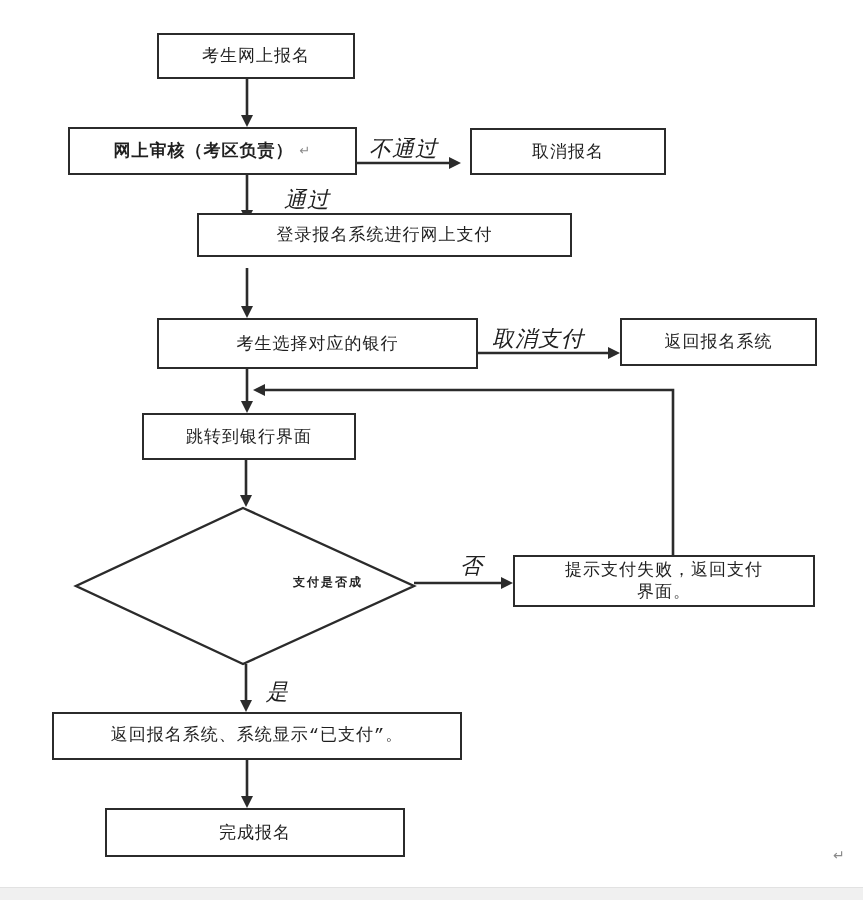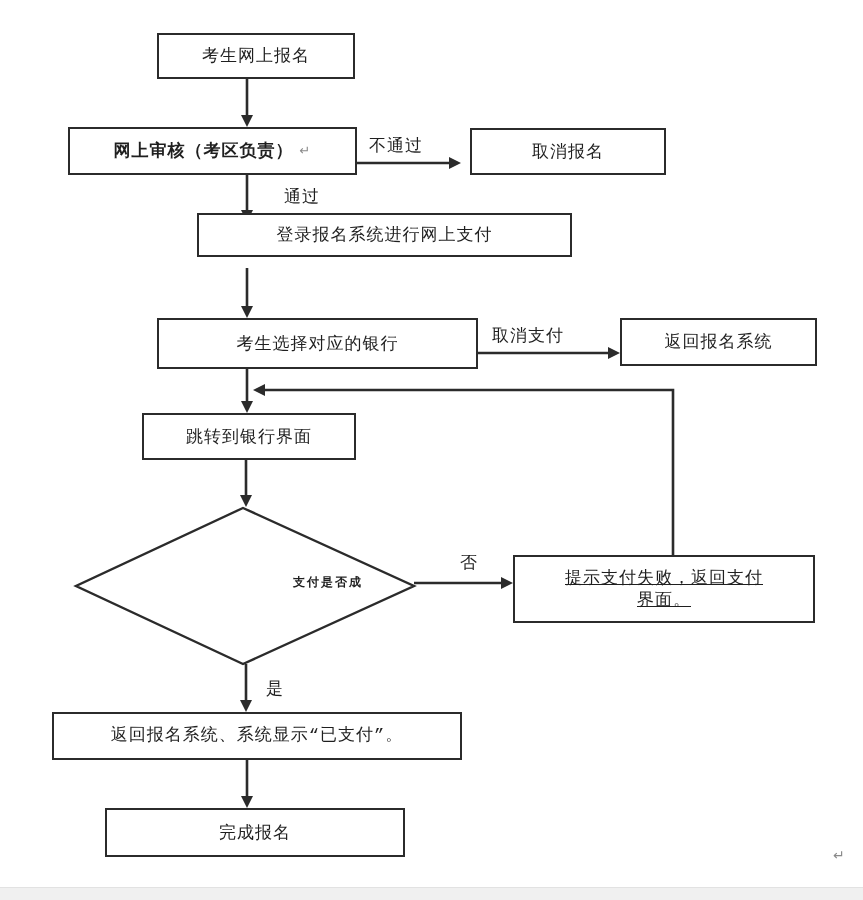--- a/index.html
+++ b/index.html
@@ -27,21 +27,21 @@
     border:2px solid var(--line);
     box-sizing:border-box;
     display:flex;align-items:center;justify-content:center;
     font-size:17px;letter-spacing:1px;
     text-align:center;line-height:22px;
   }
   .node.bold{font-weight:bold;}
   .mark{color:var(--mark);font-size:13px;margin-left:6px;font-weight:normal;}
   .edge-label{
     position:absolute;z-index:2;
-    font-size:17px;letter-spacing:1px;white-space:nowrap;
+    font-size:22px;letter-spacing:1px;white-space:nowrap;font-style:italic;
   }
   .diamond-label{
     position:absolute;z-index:2;
     font-size:12px;letter-spacing:2px;text-align:right;font-weight:bold;
   }
   .page-mark{
     position:absolute;z-index:2;
     color:var(--mark);font-size:14px;
   }
   .footer-bar{
@@ -118,21 +118,21 @@
   <div class="node" style="left:620px;top:318px;width:197px;height:48px;">
     <span>返回报名系统</span>
   </div>
 
   <div class="node" style="left:142px;top:413px;width:214px;height:47px;">
     <span>跳转到银行界面</span>
   </div>
 
   <div class="diamond-label" style="left:123px;top:574px;width:240px;">支付是否成</div>
 
-  <div class="node" style="left:513px;top:555px;width:302px;height:68px;flex-direction:column;text-decoration:underline;">
+  <div class="node" style="left:513px;top:555px;width:302px;height:52px;flex-direction:column;">
     <div>提示支付失败，返回支付</div>
     <div>界面。</div>
   </div>
 
   <div class="node" style="left:52px;top:712px;width:410px;height:48px;font-family:Liberation Mono, monospace;">
     <span>返回报名系统、系统显示“已支付”。</span>
   </div>
 
   <div class="node" style="left:105px;top:808px;width:300px;height:49px;">
     <span>完成报名</span>

